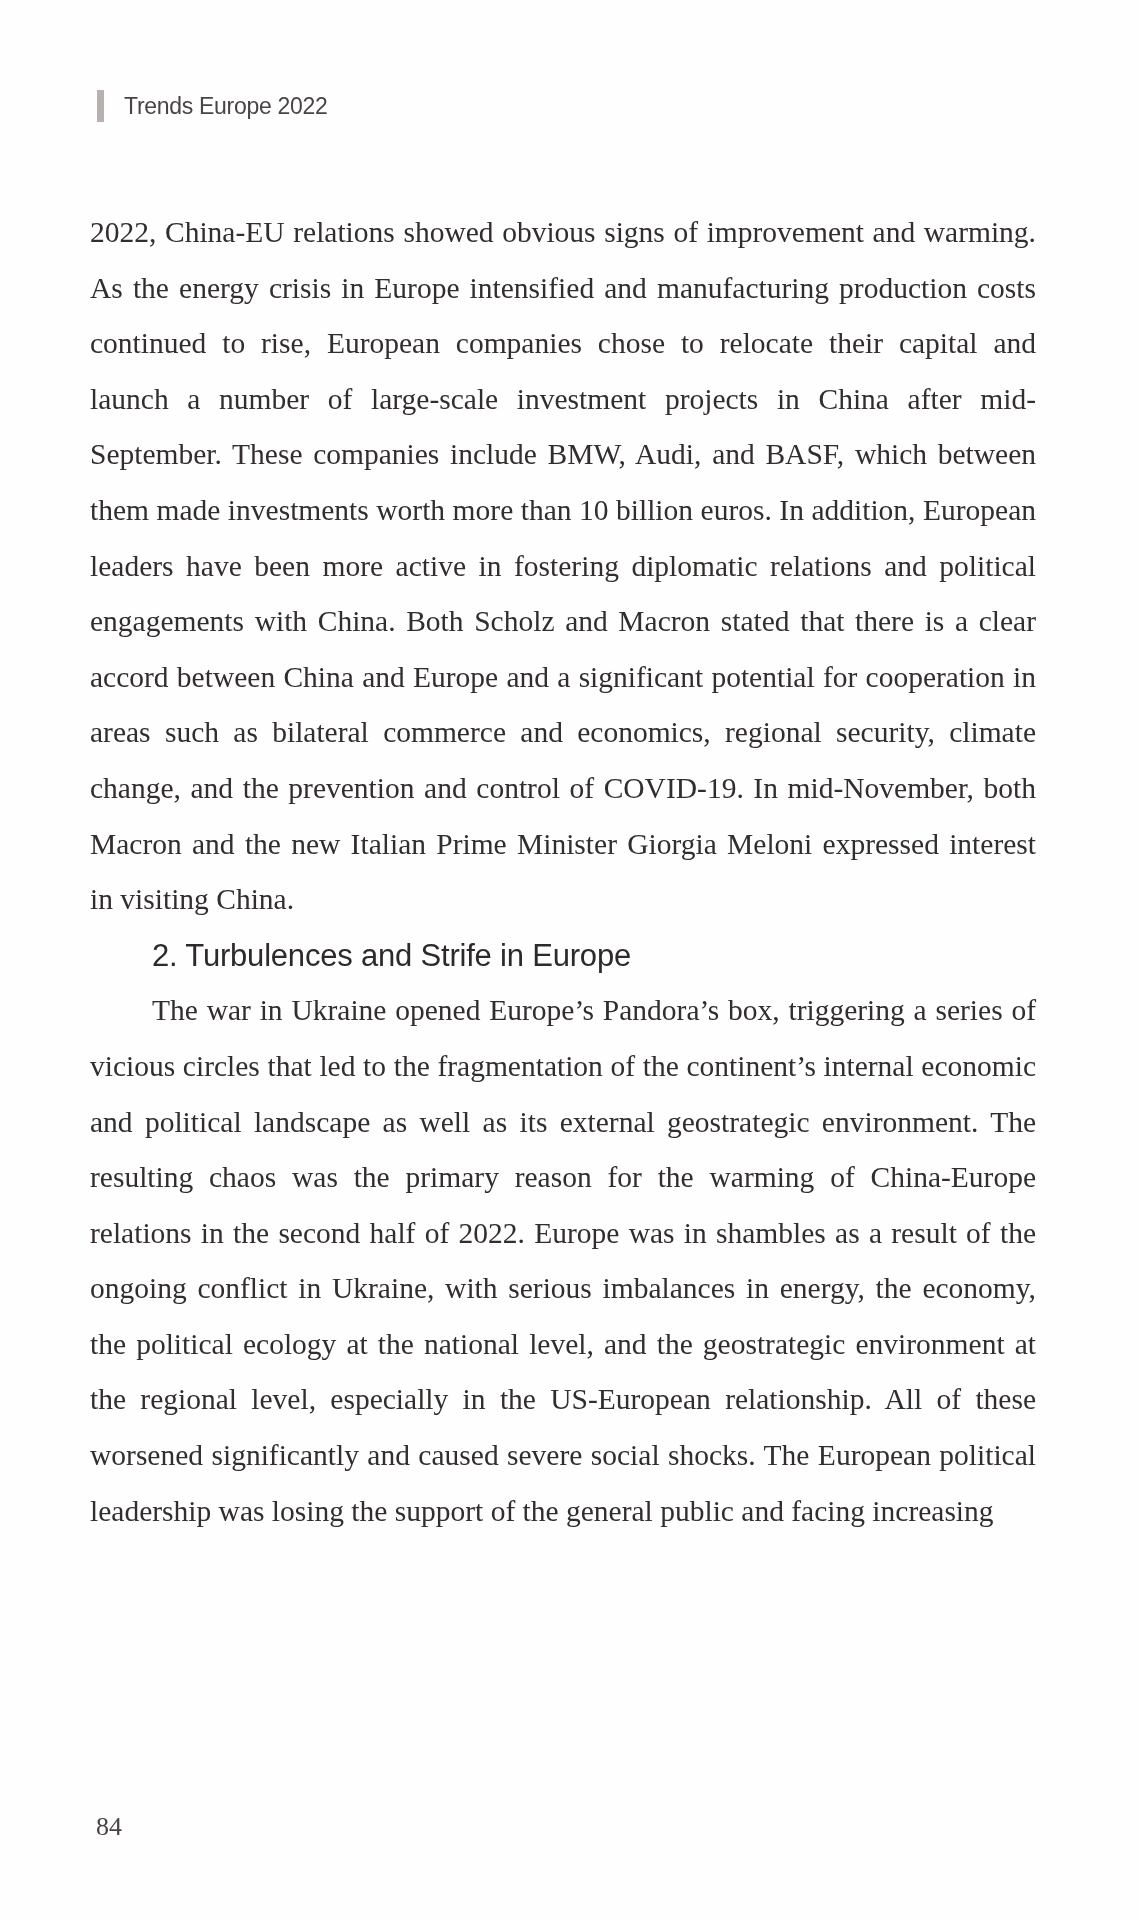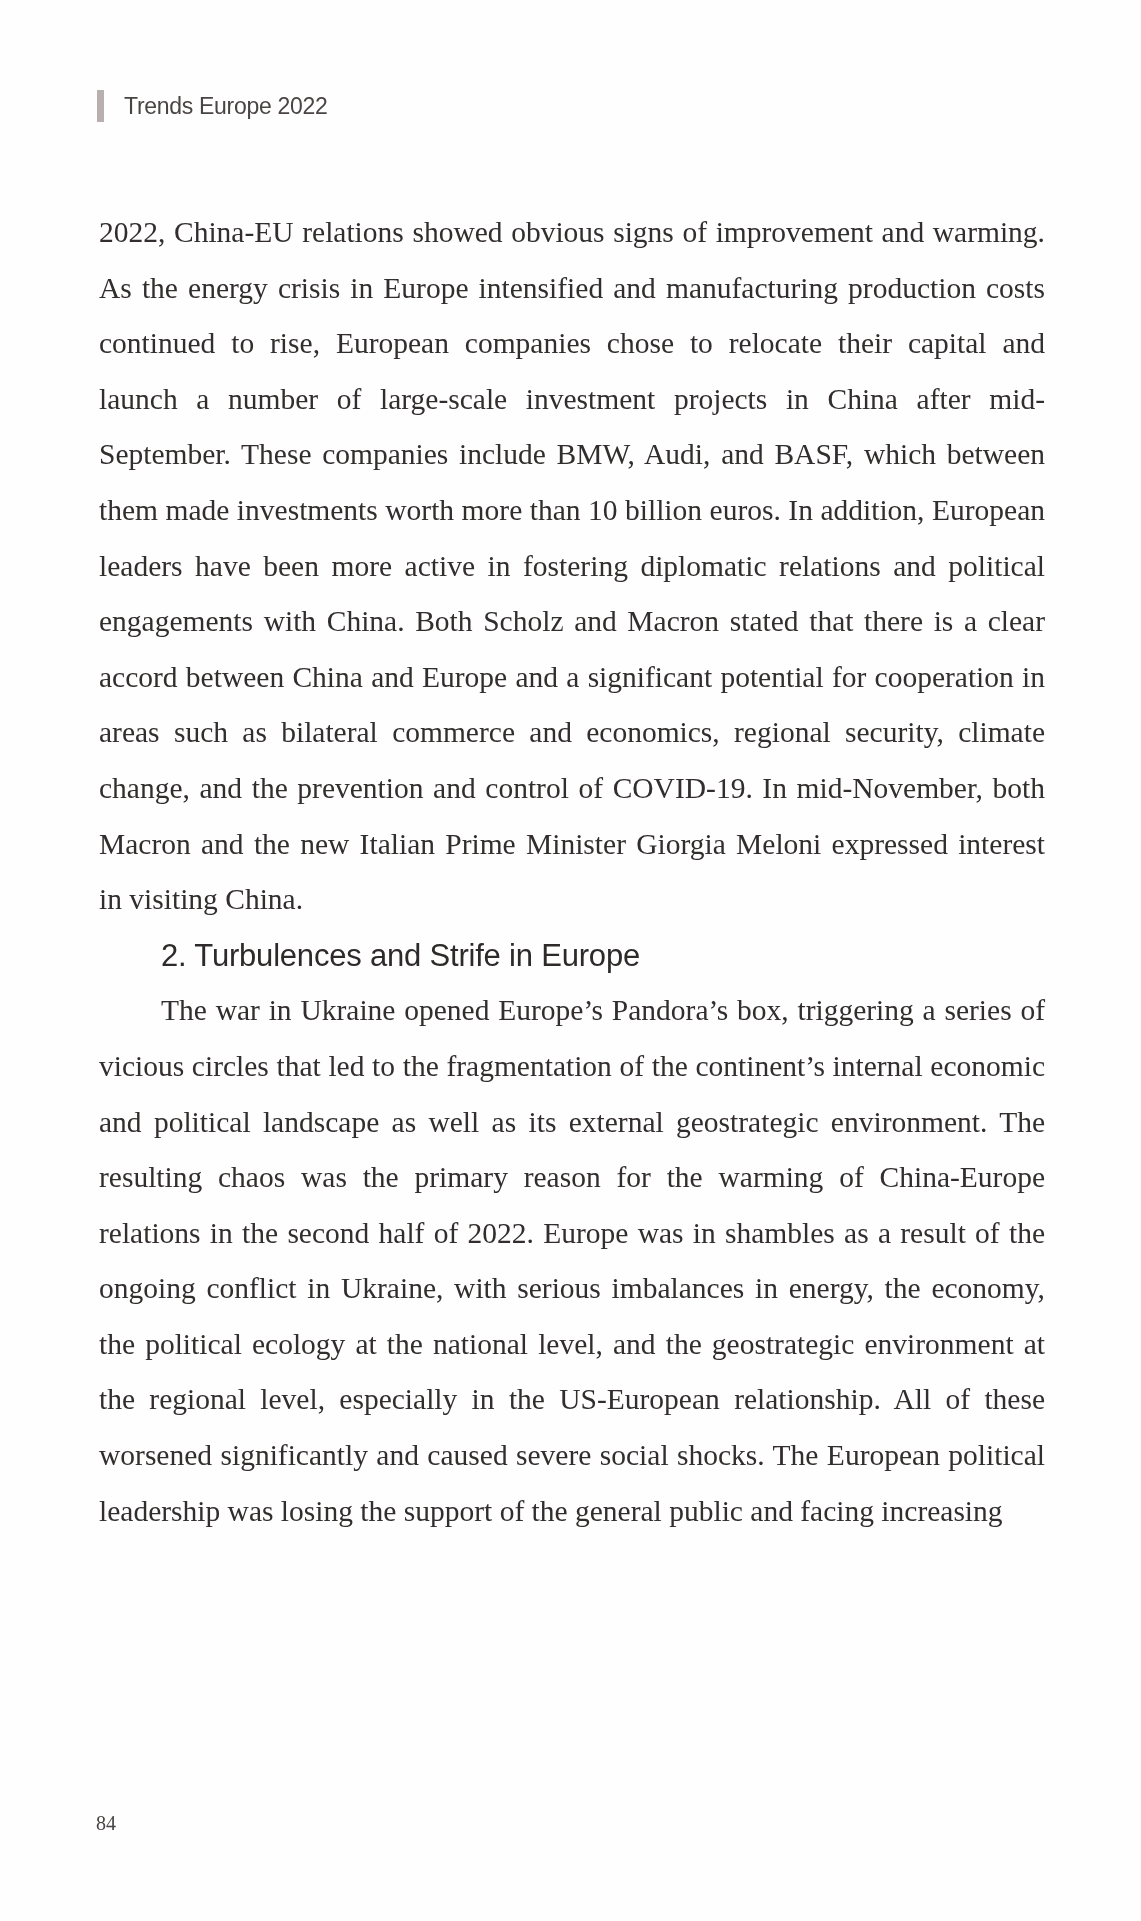--- a/index.html
+++ b/index.html
@@ -15,40 +15,40 @@
     display: flex; align-items: center; justify-content: space-between;
   }
   .header-bar {
     width: 7px; height: 32px; background: #b8b0ae; margin-right: 20px;
   }
   .header-title {
     font-family: "Liberation Sans", sans-serif;
     font-size: 23px; color: #4a4444; letter-spacing: -0.3px;
   }
   .body {
-    position: absolute; left: 99px; width: 946px; top: 205px;
+    position: absolute; left: 90px; width: 946px; top: 205px;
     font-family: "Liberation Serif", serif;
     font-size: 29.5px;
     line-height: 55.6px;
     text-align: justify;
     color: #332e2e;
   }
   .body p { margin: 0; }
   .indent { text-indent: 62px; }
   .section-heading {
     font-family: "Liberation Sans", sans-serif;
     font-size: 31px;
     padding-left: 62px;
     color: #2e2a2a;
     letter-spacing: -0.2px;
   }
   .page-number {
     position: absolute; left: 96px; top: 1812px;
     font-family: "Liberation Serif", serif;
-    font-size: 20px; color: #4a4444;
+    font-size: 26px; color: #4a4444;
   }
 </style>
 </head>
 <body>
 
 <div class="header">
   <div class="header-bar"></div>
   <span class="header-title">Trends Europe 2022</span>
 </div>
 

